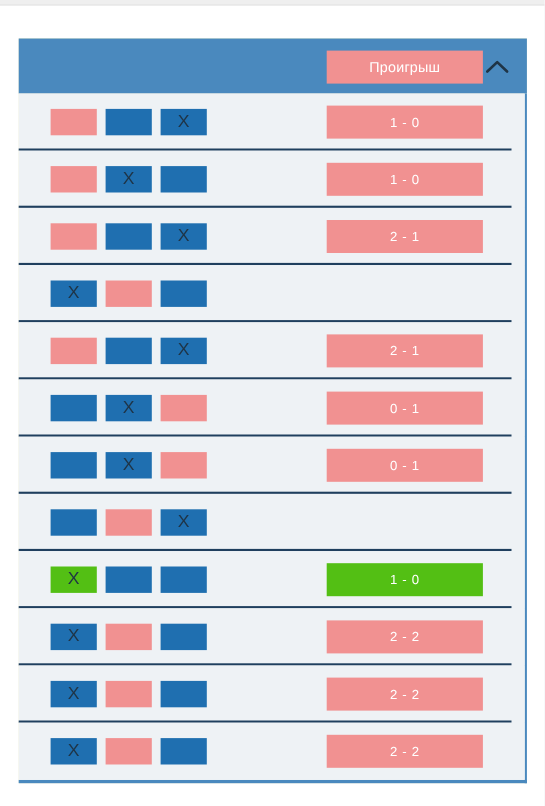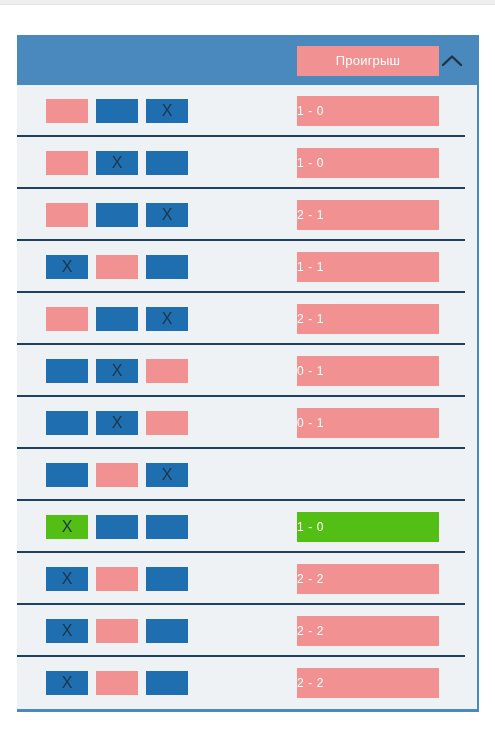--- a/index.html
+++ b/index.html
@@ -114,20 +114,21 @@
   .marker-cell.c-blue  { background: #1f6fb0; }
   .marker-cell.c-green { background: #53bf14; }
 
   .score-chip {
     position: absolute;
     left: 280px;
     top: 11px;
     width: 142px;
     height: 30px;
     line-height: 30px;
+    text-align: center;
     font-size: 12px;
     color: #ffffff;
     letter-spacing: .6px;
   }
   .score-chip.s-loss { background: #f19191; }
   .score-chip.s-win  { background: #53bf14; }
 </style>
 </head>
 <body>
 
@@ -171,21 +172,20 @@
         </div>
         <div class="score-chip s-loss">2 - 1</div>
         <div class="row-sep"></div>
       </div>
       <div class="result-row">
         <div class="marker-group">
           <div class="marker-cell c-blue">X</div>
           <div class="marker-cell c-pink"></div>
           <div class="marker-cell c-blue"></div>
         </div>
-        <div class="score-chip s-loss">1 - 1</div>
         <div class="row-sep"></div>
       </div>
       <div class="result-row">
         <div class="marker-group">
           <div class="marker-cell c-pink"></div>
           <div class="marker-cell c-blue"></div>
           <div class="marker-cell c-blue">X</div>
         </div>
         <div class="score-chip s-loss">2 - 1</div>
         <div class="row-sep"></div>

